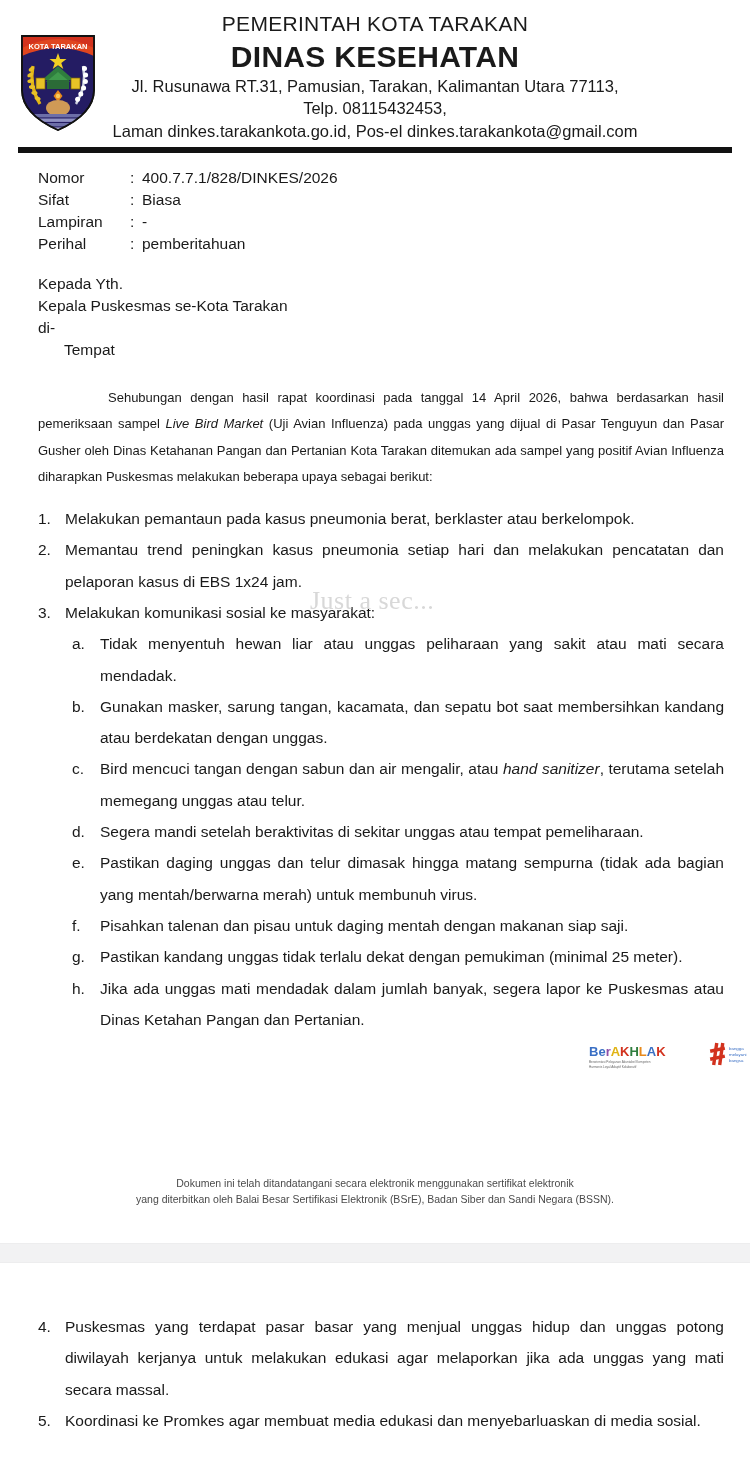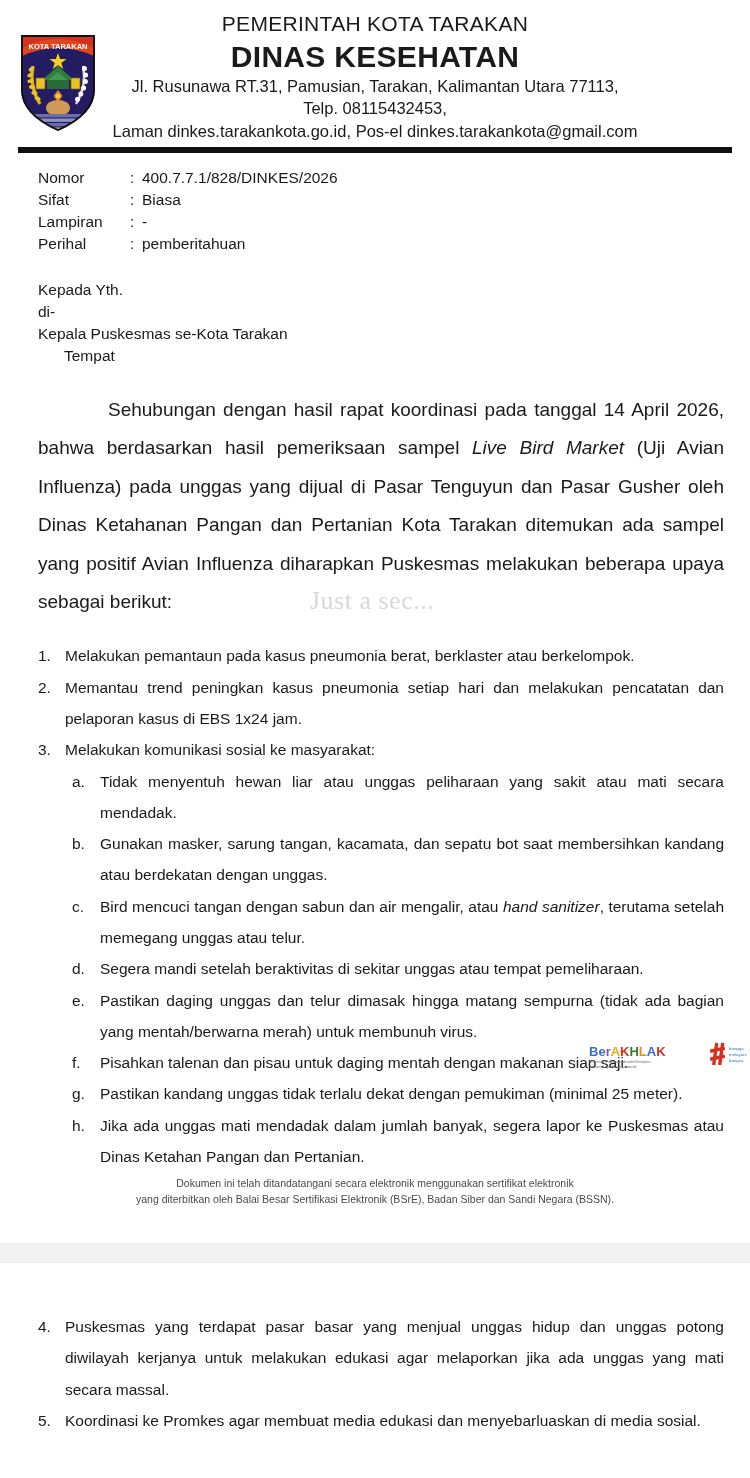--- a/index.html
+++ b/index.html
@@ -75,30 +75,30 @@
     margin-top: 14px;
     font-size: 15.5px;
     line-height: 1.42;
   }
   .ref-row { display: flex; }
   .ref-label { width: 92px; flex: none; }
   .ref-sep { width: 12px; flex: none; }
   .ref-val { flex: 1 1 auto; }
 
   .addressee {
-    margin-top: 24px;
+    margin-top: 18px;
     font-size: 15.5px;
     line-height: 1.42;
   }
   .addressee .indent { padding-left: 26px; }
 
   
   .para {
     margin-top: 24px;
-    font-size: 19px;
+    font-size: 13px;
     line-height: 2.02;
     text-align: justify;
     text-indent: 70px;
     padding-right: 4px;
   }
 
   
   ol.num-list, ol.alpha-list {
     margin: 6px 0 0 0;
     padding: 0;
@@ -310,22 +310,22 @@
       </div>
       <div class="ref-row">
         <span class="ref-label">Perihal</span>
         <span class="ref-sep">:</span>
         <span class="ref-val">pemberitahuan</span>
       </div>
     </div>
 
     <div class="addressee">
       <div>Kepada Yth.</div>
+      <div>Kepala Puskesmas se-Kota Tarakan</div>
       <div>di-</div>
-      <div>Kepala Puskesmas se-Kota Tarakan</div>
       <div class="indent">Tempat</div>
     </div>
 
     <p class="para"><span>Sehubungan dengan hasil rapat koordinasi pada tanggal 14 April 2026, bahwa berdasarkan hasil pemeriksaan sampel </span><span class="it">Live Bird Market</span><span> (Uji Avian Influenza) pada unggas yang dijual di Pasar Tenguyun dan Pasar Gusher oleh Dinas Ketahanan Pangan dan Pertanian Kota Tarakan ditemukan ada sampel yang positif Avian Influenza diharapkan Puskesmas melakukan beberapa upaya sebagai berikut:</span></p>
 
     <ol class="num-list">
       <li>
         <span class="marker">1.</span>
         <span>Melakukan pemantaun pada kasus pneumonia berat, berklaster atau berkelompok.</span>
       </li>

